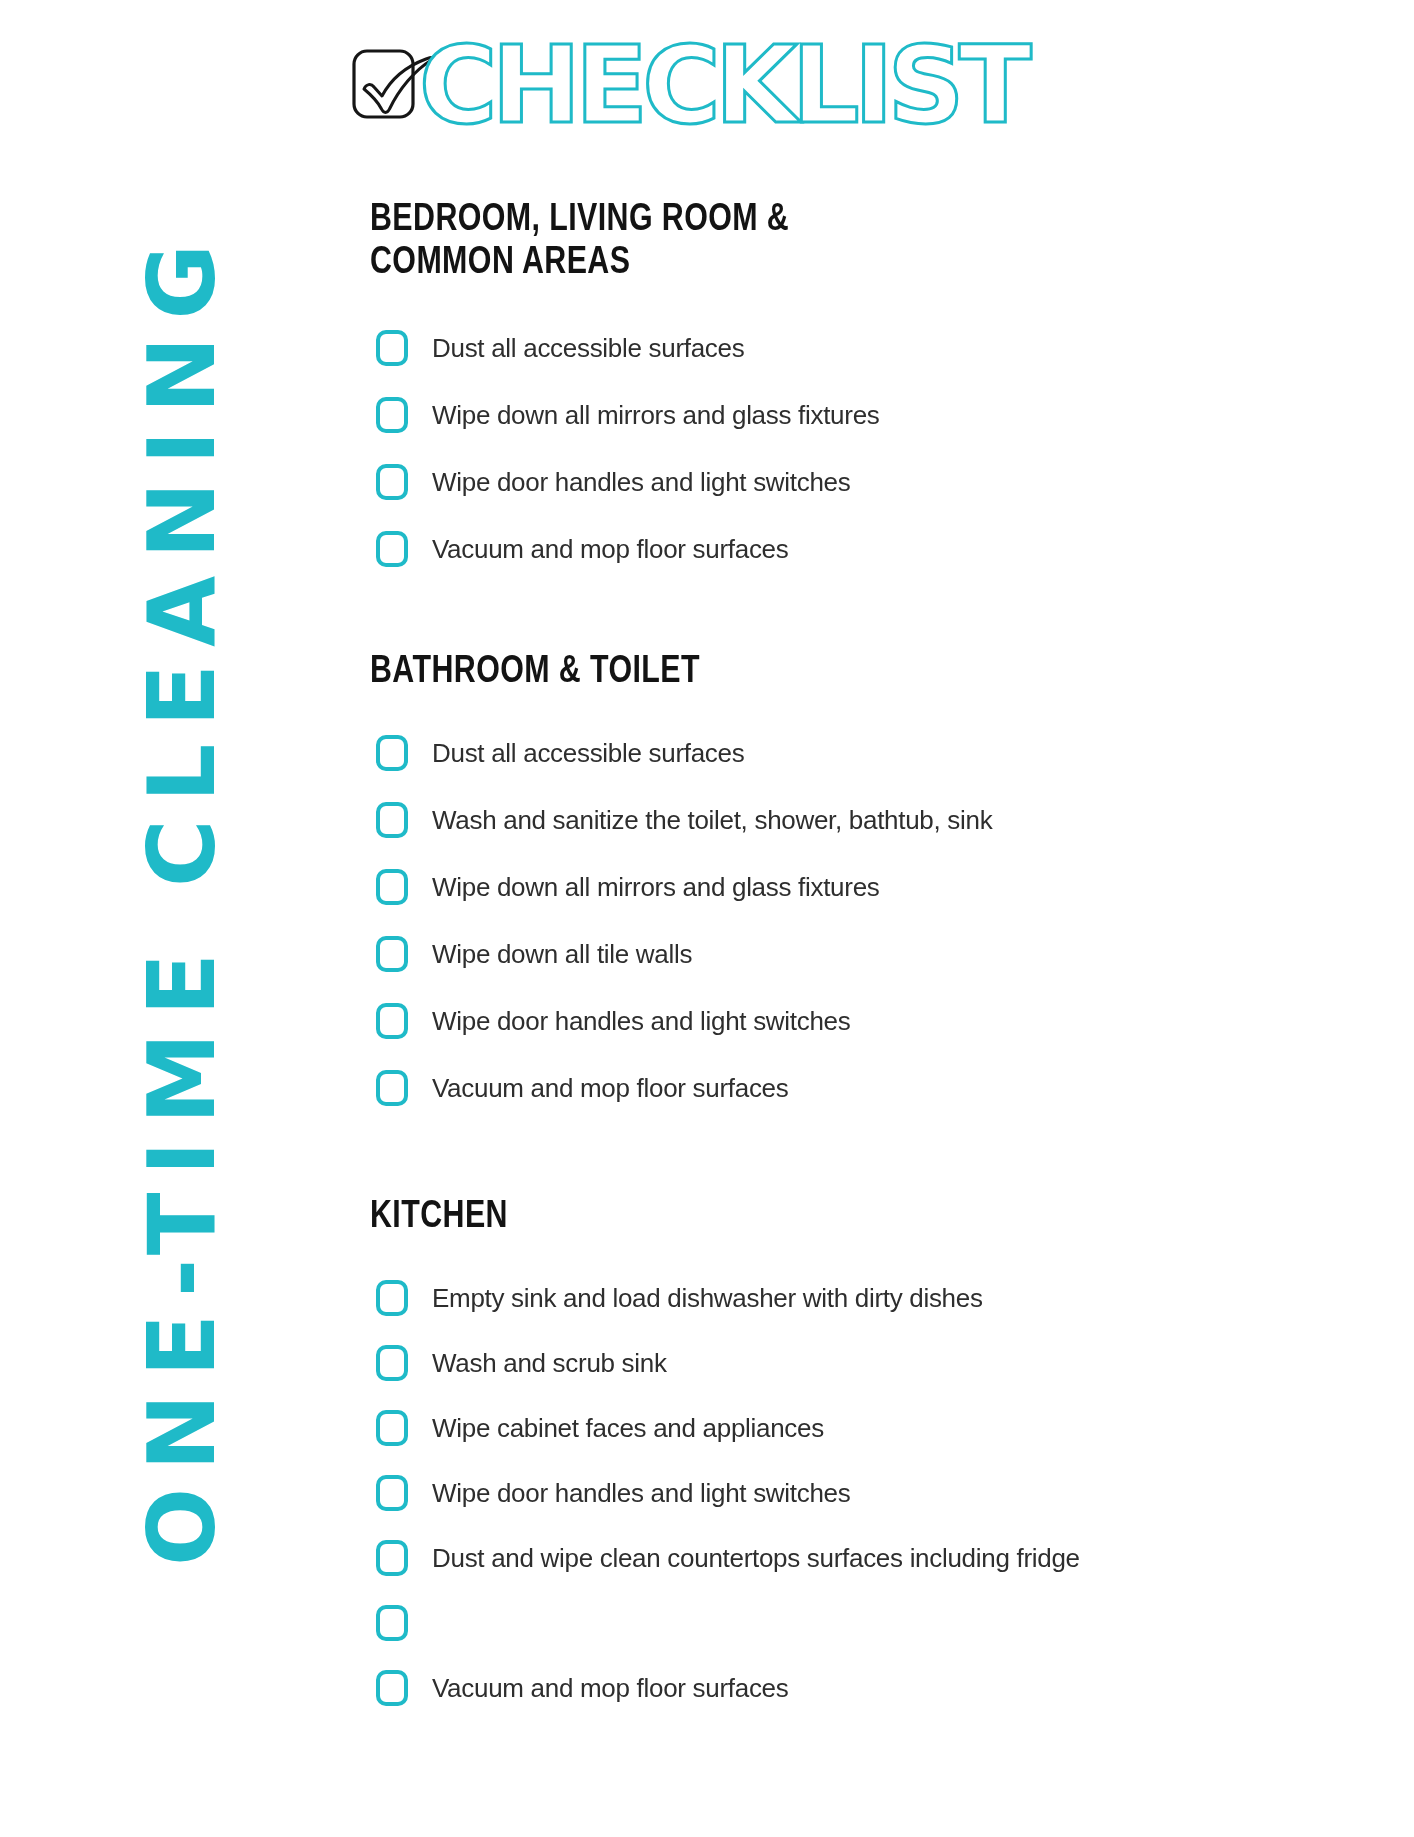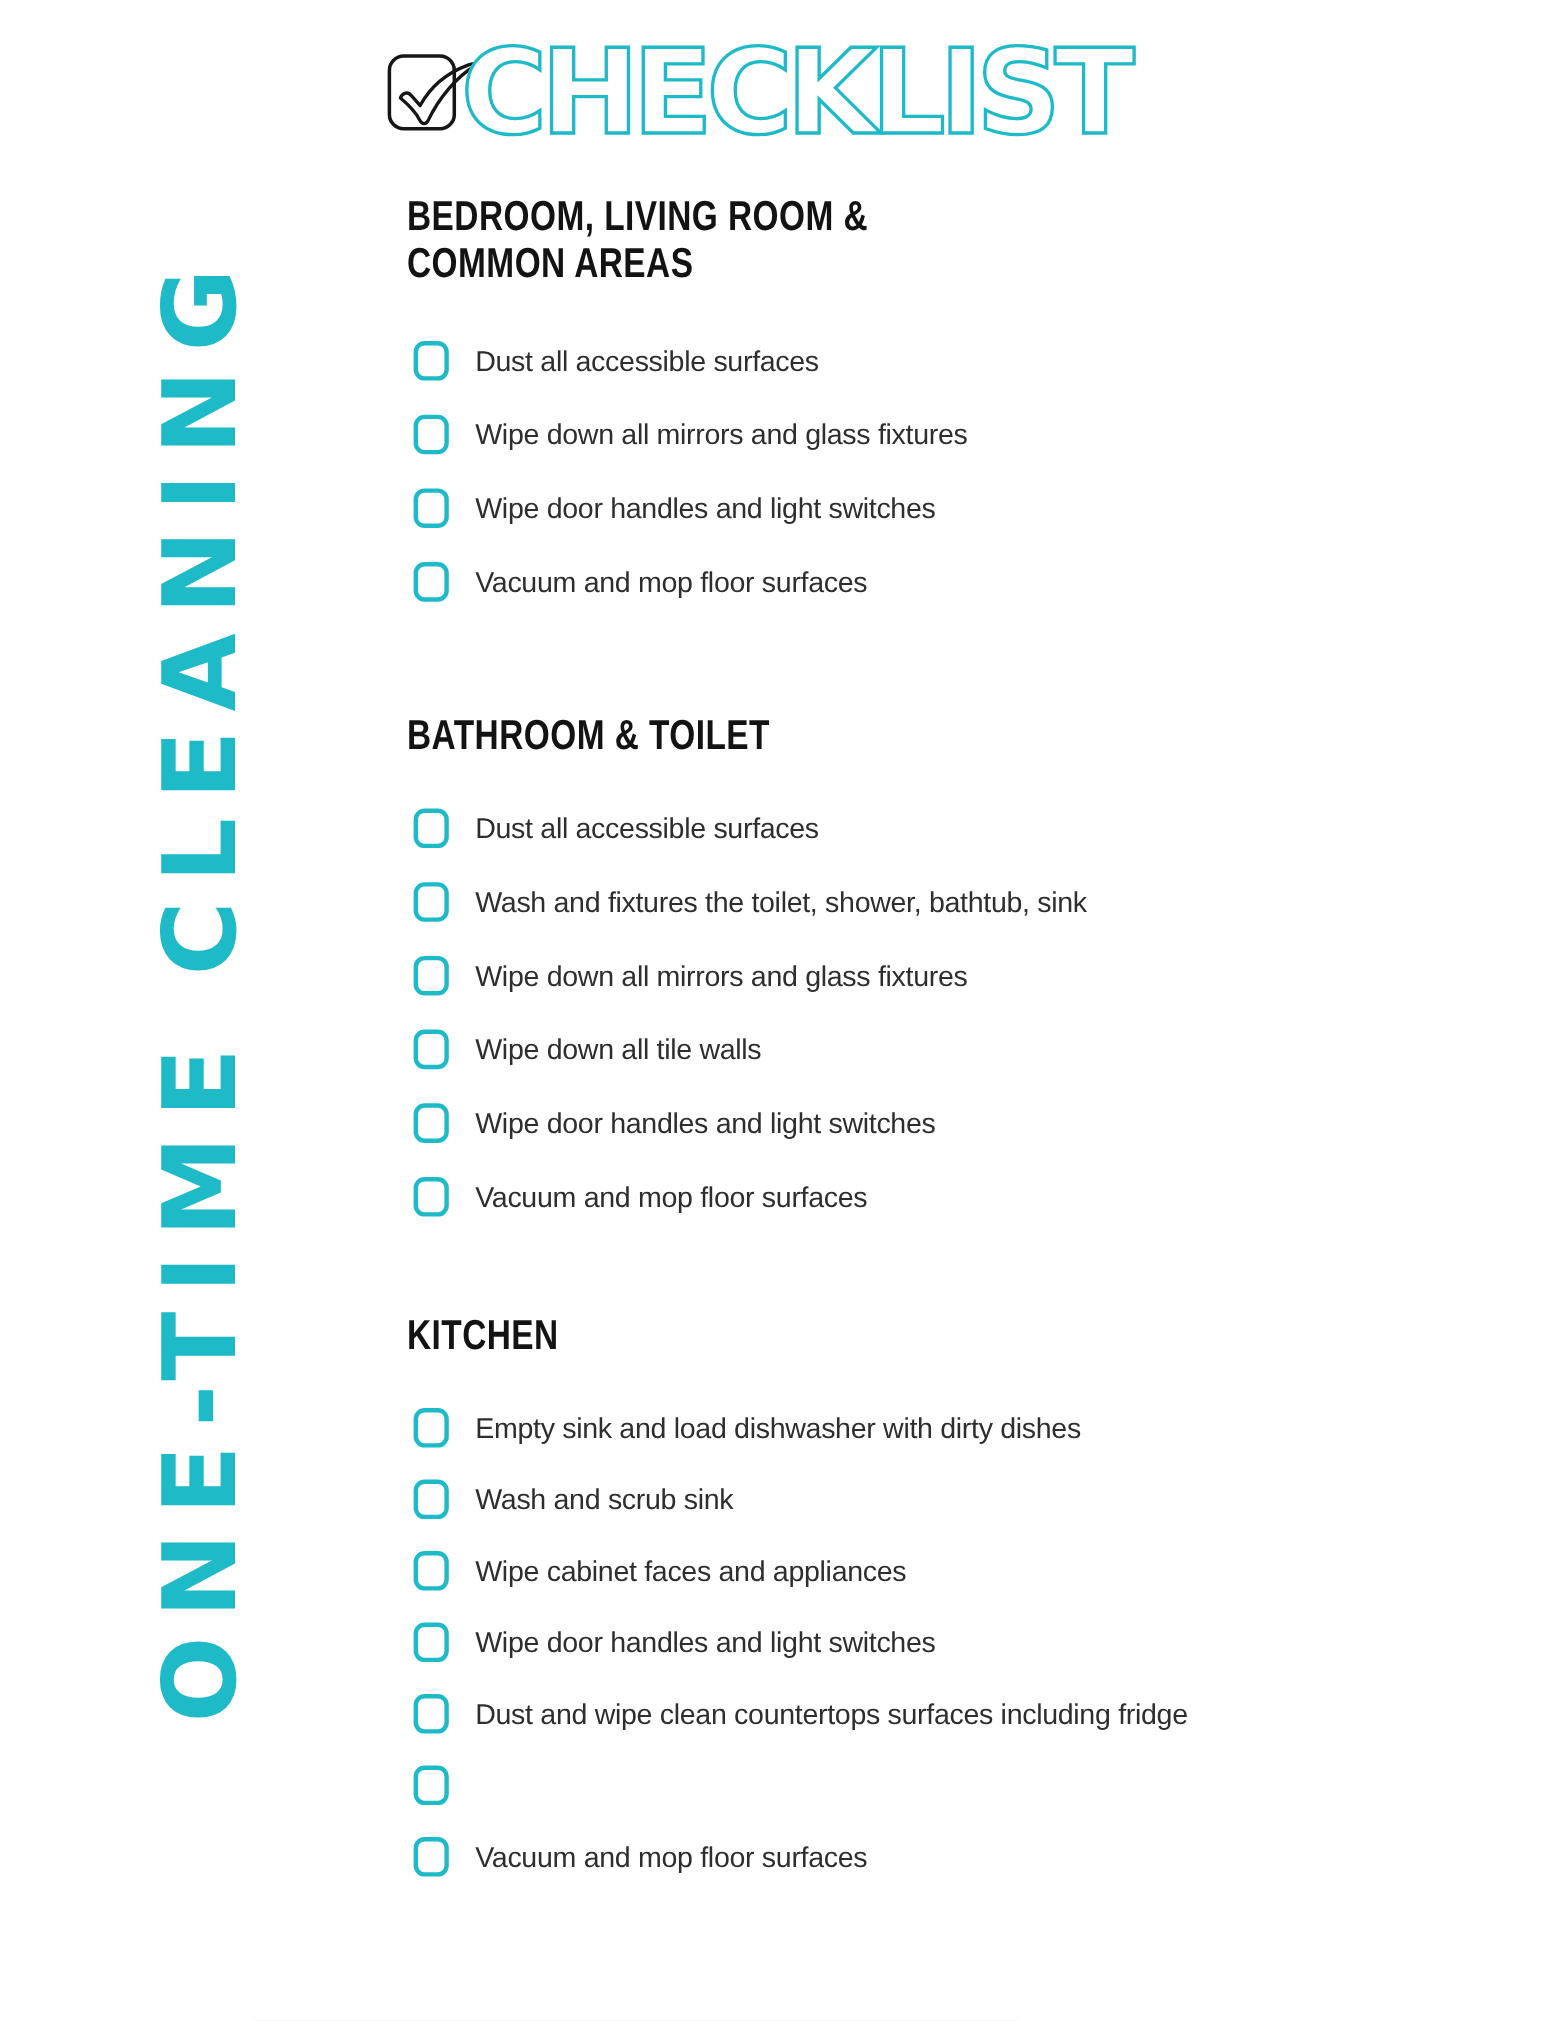--- a/index.html
+++ b/index.html
@@ -28,21 +28,21 @@
   .side-label-inner {
     position:absolute; left:0; top:1333px; width:1333px; height:70px;
     transform:rotate(-90deg); transform-origin:0 0;
     font-family:"DejaVu Sans", sans-serif;
     font-size:92px; font-weight:bold; line-height:70px;
     letter-spacing:17px; white-space:nowrap; color:#1fbac8;
   }
 
   
   .section { position:absolute; left:370px; width:950px; }
-  .section-1 { top:176px; }
+  .section-1 { top:196px; }
   .section-2 { top:648px; }
   .section-3 { top:1193px; }
 
   .section-heading {
     font-size:38px; line-height:43px; font-weight:bold;
     letter-spacing:0.5px; color:#131313; white-space:nowrap;
     transform:scaleX(0.8); transform-origin:0 0;
   }
 
   .item-list { margin:0; padding:0; list-style:none; }
@@ -116,21 +116,21 @@
       <div>BATHROOM &amp; TOILET</div>
     </div>
     <ul class="item-list">
   <li class="item-row">
     <span class="checkbox"></span>
     <span class="item-label">Dust all accessible surfaces</span>
   </li>
 
   <li class="item-row">
     <span class="checkbox"></span>
-    <span class="item-label">Wash and fixtures the toilet, shower, bathtub, sink</span>
+    <span class="item-label">Wash and sanitize the toilet, shower, bathtub, sink</span>
   </li>
 
   <li class="item-row">
     <span class="checkbox"></span>
     <span class="item-label">Wipe down all mirrors and glass fixtures</span>
   </li>
 
   <li class="item-row">
     <span class="checkbox"></span>
     <span class="item-label">Wipe down all tile walls</span>

